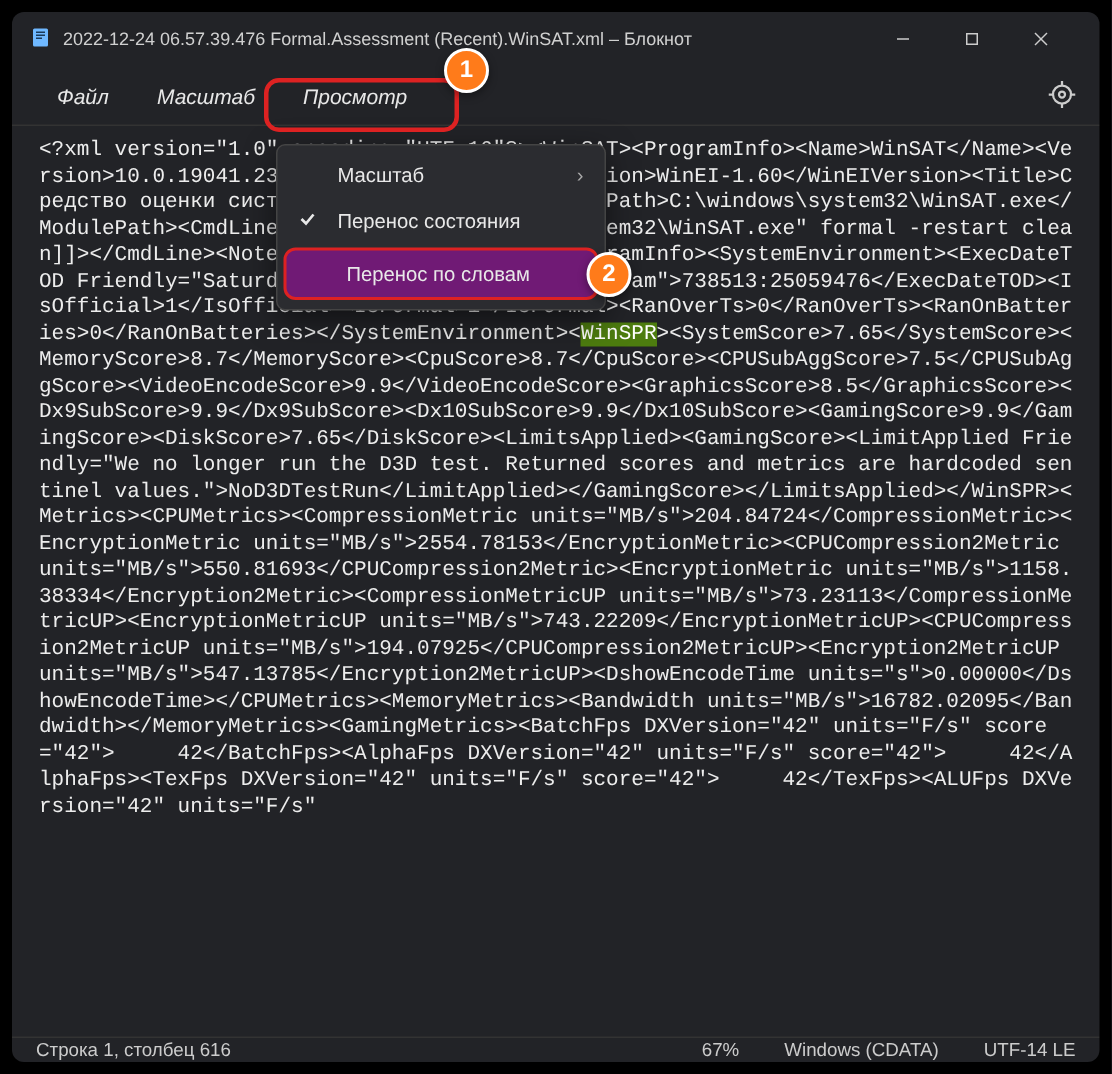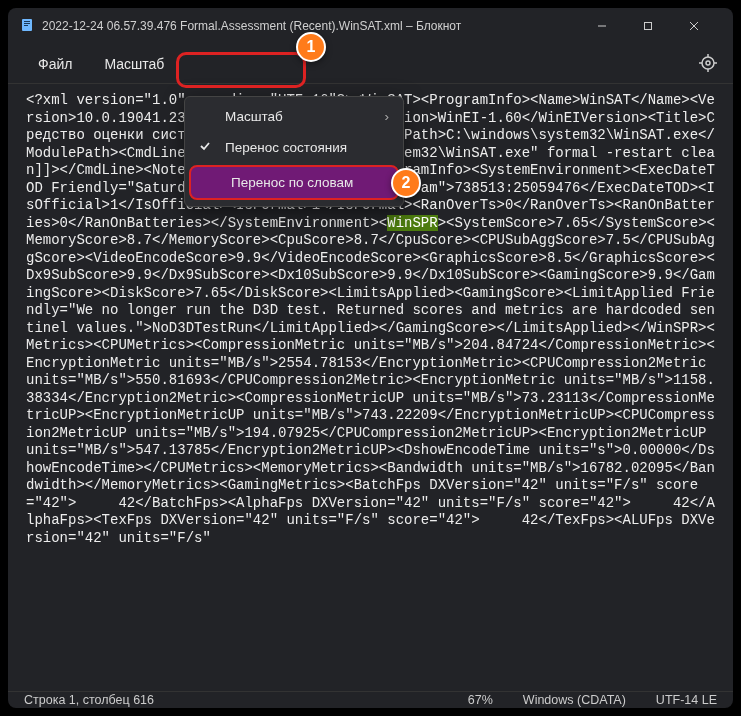--- a/index.html
+++ b/index.html
@@ -41,20 +41,21 @@
   .menubar {
     height: 40px;
     display: flex;
     align-items: center;
     padding: 0 16px;
     gap: 4px;
     font-size: 14px;
     color: #e8e8e8;
     border-bottom: 1px solid #333;
     position: relative;
+    font-style: italic;
   }
   .menuitem { padding: 6px 14px; border-radius: 4px; }
   .gear {
     position:absolute; right:16px; top:10px; color:#ccc;
   }
   .dropdown {
     position: absolute;
     left: 176px; top: 88px;
     width: 220px;
     background: #2b2c30;
@@ -157,20 +158,21 @@
             <line x1="1" y1="1" x2="9" y2="9" stroke="#ccc" stroke-width="1"></line>
             <line x1="9" y1="1" x2="1" y2="9" stroke="#ccc" stroke-width="1"></line>
           </svg>
       </div>
     </div>
   </div>
 
   <div class="menubar">
     <div class="menuitem">Файл</div>
     <div class="menuitem">Масштаб</div>
+    <div class="menuitem">Просмотр</div>
     <div class="gear">
       <svg width="18" height="18" viewBox="0 0 18 18">
           <circle cx="9" cy="9" r="6" stroke="#ccc" fill="none" stroke-width="1.5"></circle>
           <circle cx="9" cy="9" r="2" stroke="#ccc" fill="none" stroke-width="1.5"></circle>
           <line x1="9" y1="0" x2="9" y2="3" stroke="#ccc" stroke-width="1.5"></line>
           <line x1="9" y1="15" x2="9" y2="18" stroke="#ccc" stroke-width="1.5"></line>
           <line x1="0" y1="9" x2="3" y2="9" stroke="#ccc" stroke-width="1.5"></line>
           <line x1="15" y1="9" x2="18" y2="9" stroke="#ccc" stroke-width="1.5"></line>
         </svg>
     </div>

